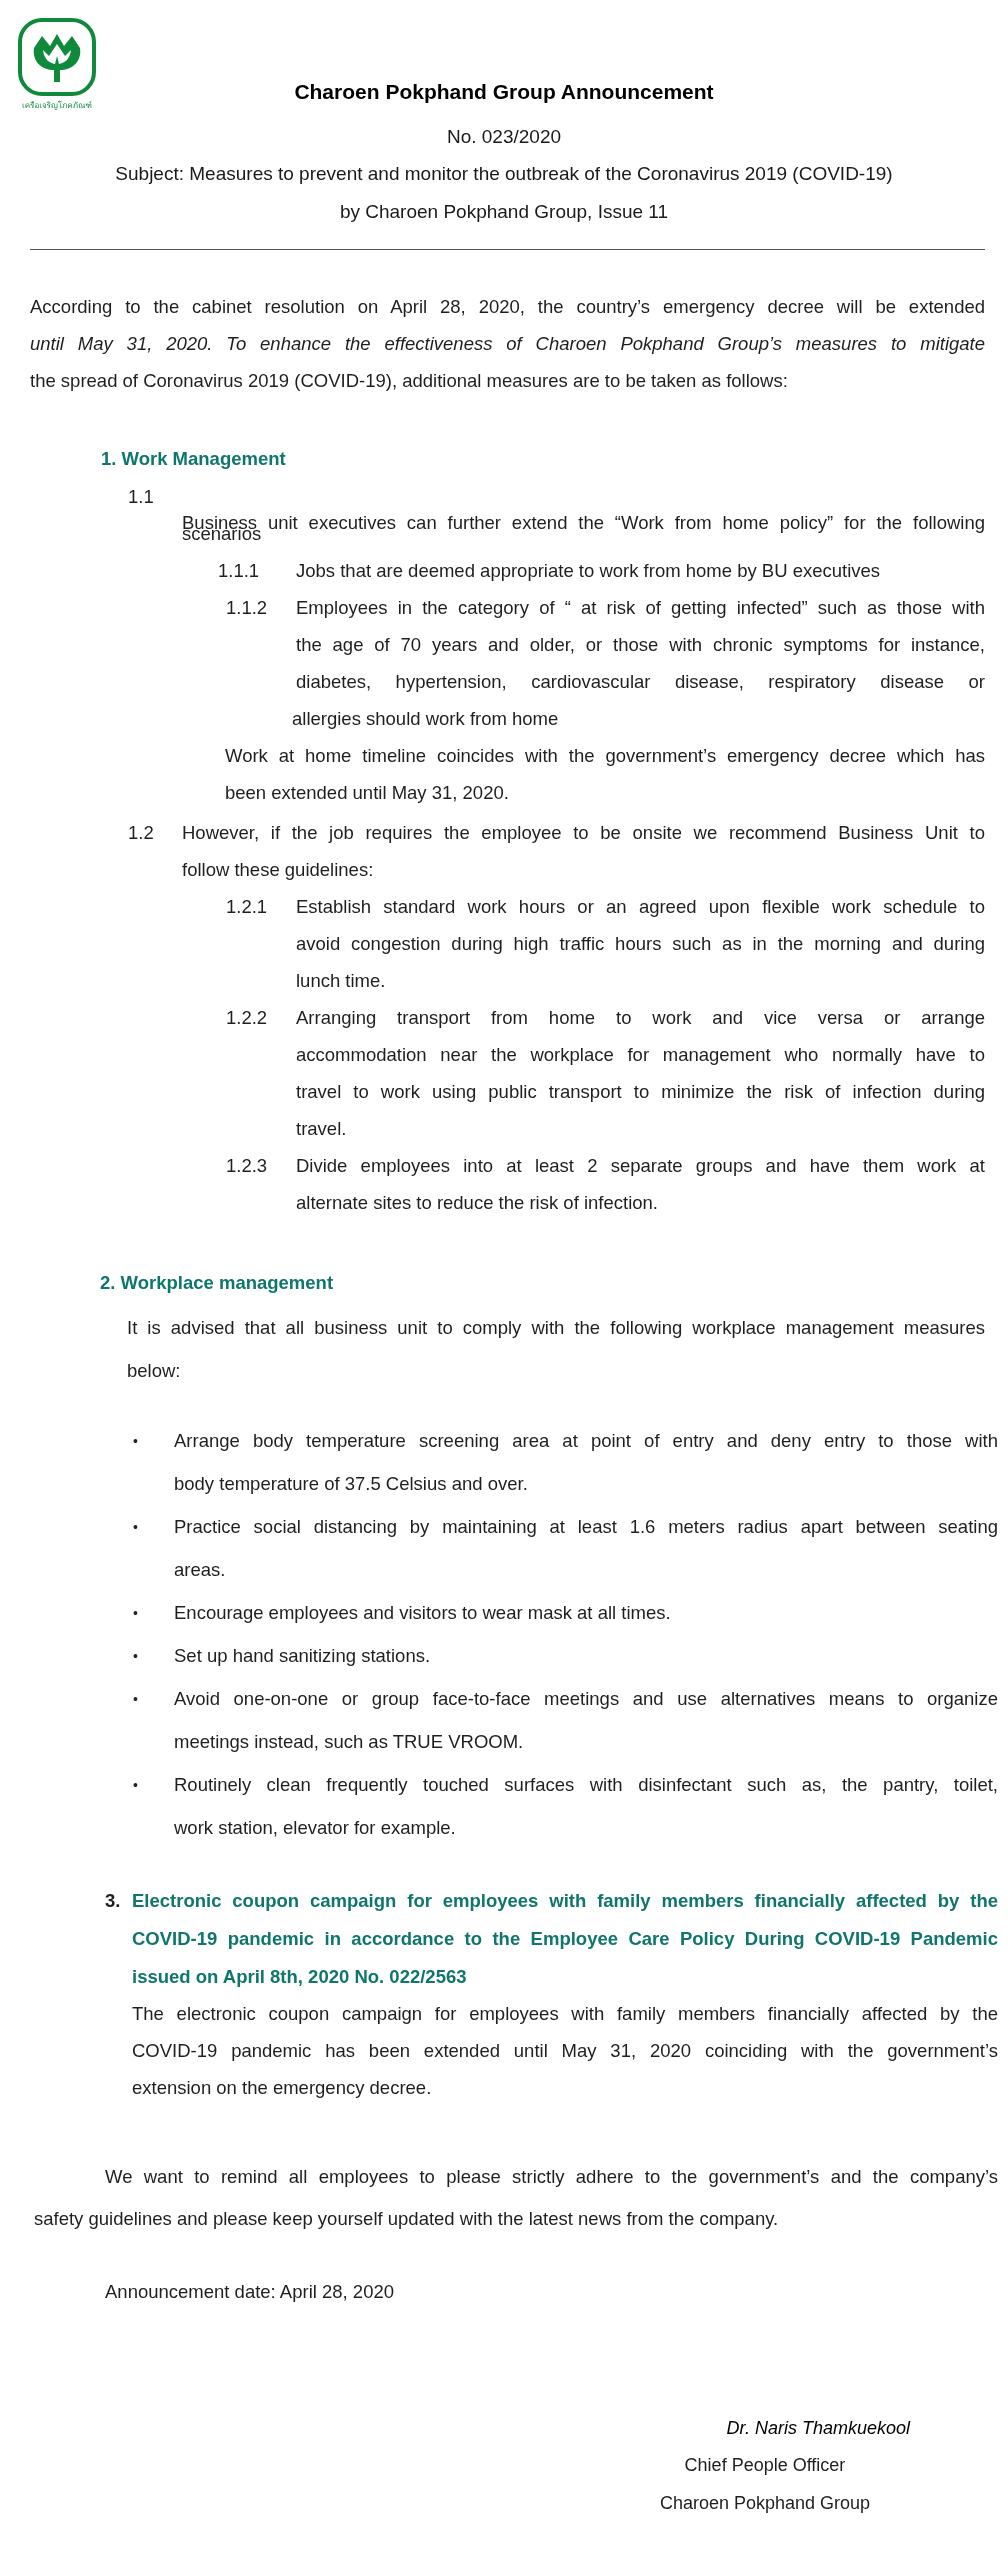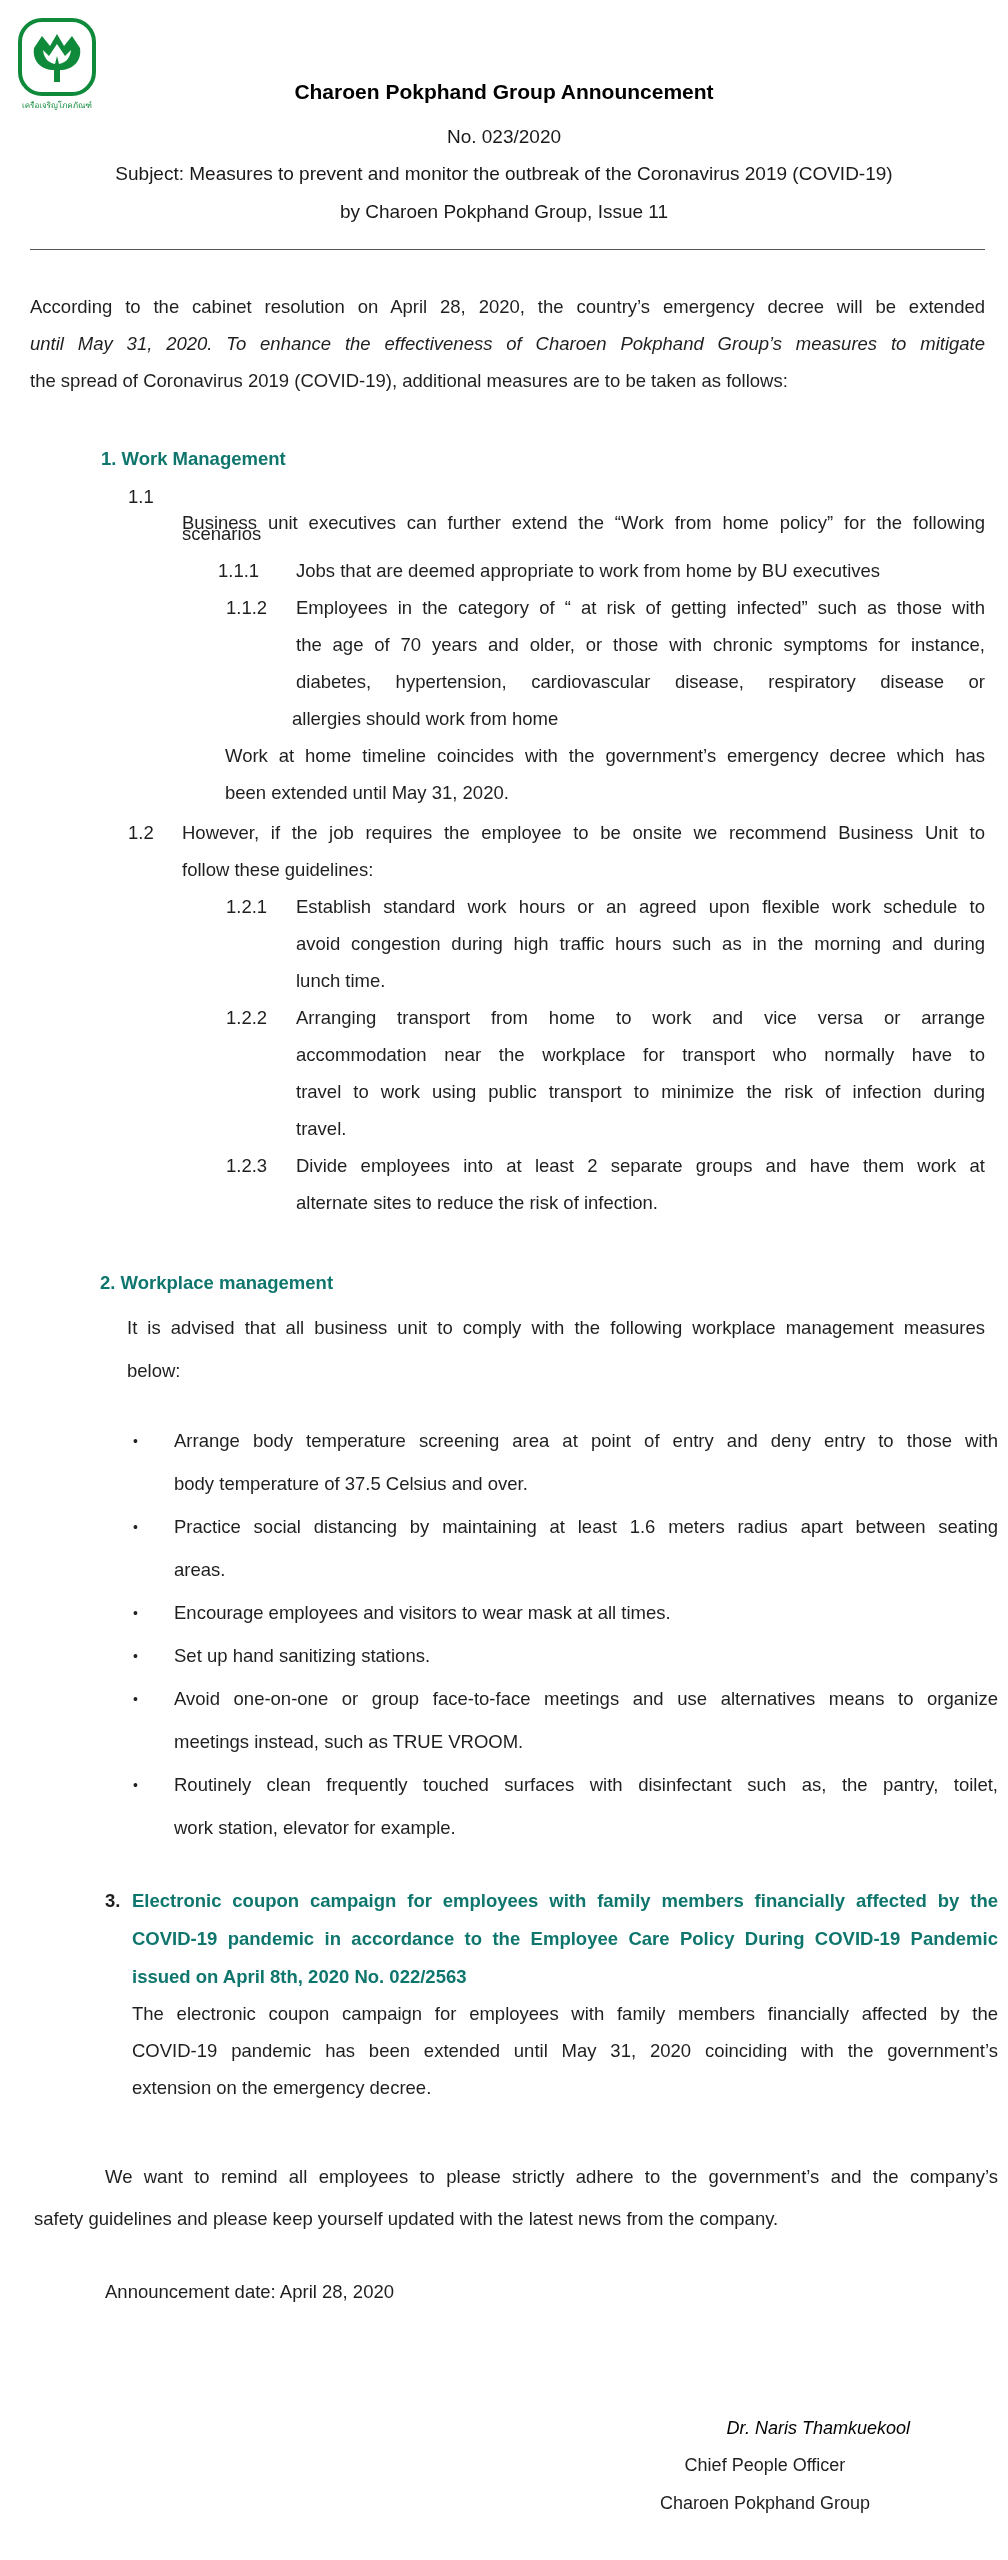--- a/index.html
+++ b/index.html
@@ -68,21 +68,21 @@
   <div class="line just" style="left:182px;width:803px;top:821px;">However, if the job requires the employee to be onsite we recommend Business Unit to</div>
   <div class="line" style="left:182px;top:858px;">follow these guidelines:</div>
 
   <div class="num" style="left:226px;top:895px;">1.2.1</div>
   <div class="line just" style="left:296px;width:689px;top:895px;">Establish standard work hours or an agreed upon flexible work schedule to</div>
   <div class="line just" style="left:296px;width:689px;top:932px;">avoid congestion during high traffic hours such as in the morning and during</div>
   <div class="line" style="left:296px;top:969px;">lunch time.</div>
 
   <div class="num" style="left:226px;top:1006px;">1.2.2</div>
   <div class="line just" style="left:296px;width:689px;top:1006px;">Arranging transport from home to work and vice versa or arrange</div>
-  <div class="line just" style="left:296px;width:689px;top:1043px;">accommodation near the workplace for transport who normally have to</div>
+  <div class="line just" style="left:296px;width:689px;top:1043px;">accommodation near the workplace for management who normally have to</div>
   <div class="line just" style="left:296px;width:689px;top:1080px;">travel to work using public transport to minimize the risk of infection during</div>
   <div class="line" style="left:296px;top:1117px;">travel.</div>
 
   <div class="num" style="left:226px;top:1154px;">1.2.3</div>
   <div class="line just" style="left:296px;width:689px;top:1154px;">Divide employees into at least 2  separate groups and have them work at</div>
   <div class="line" style="left:296px;top:1191px;">alternate sites to reduce the risk of infection.</div>
 </div>
 
 <div>
   <div class="line bold" style="left:100px;top:1271px;">2. Workplace management</div>

